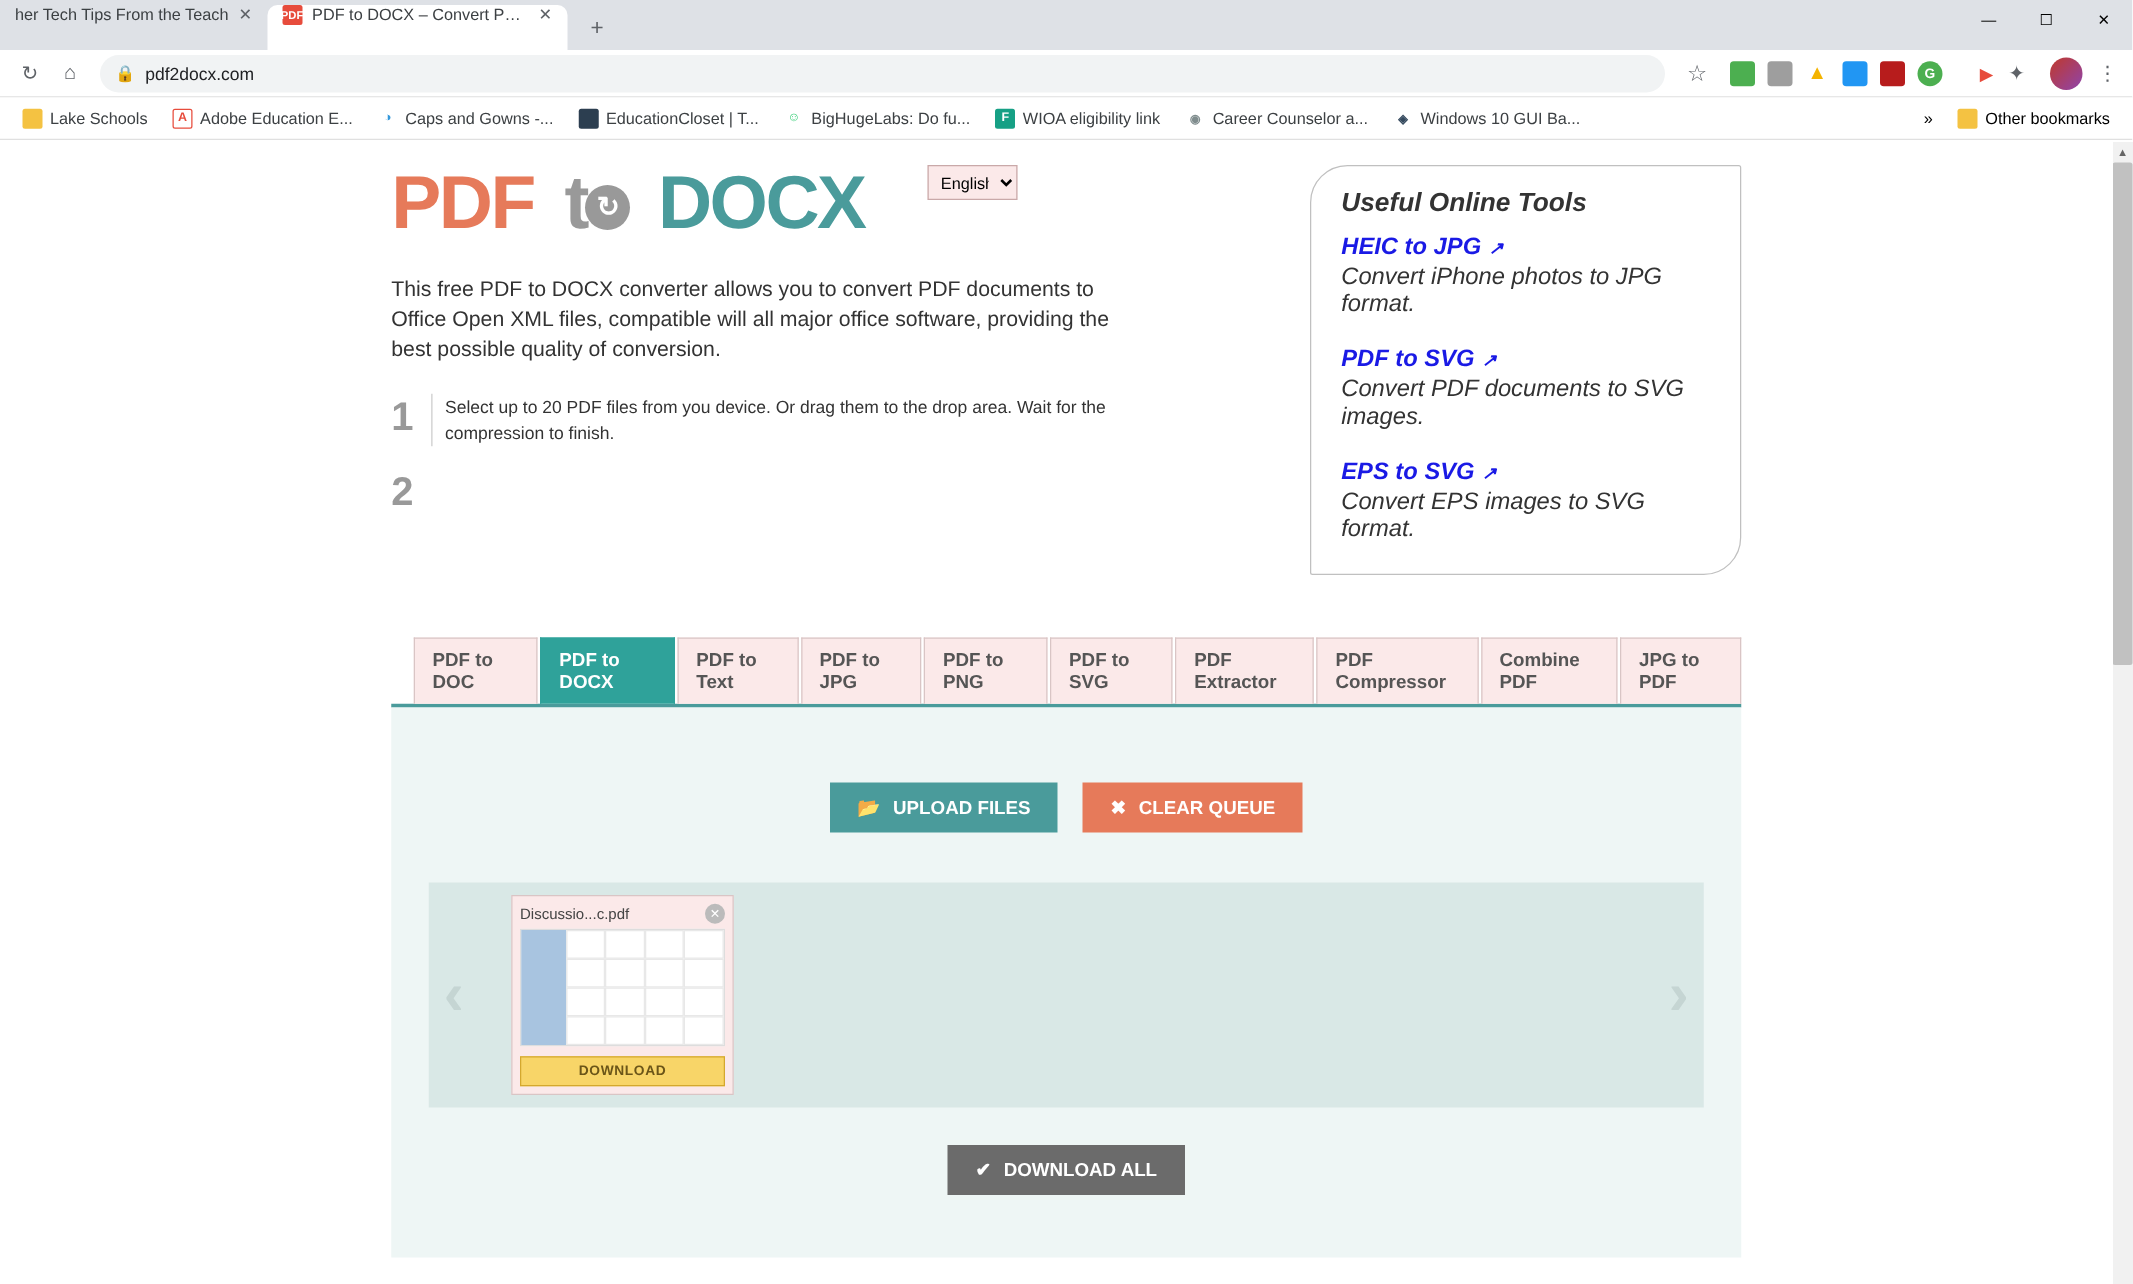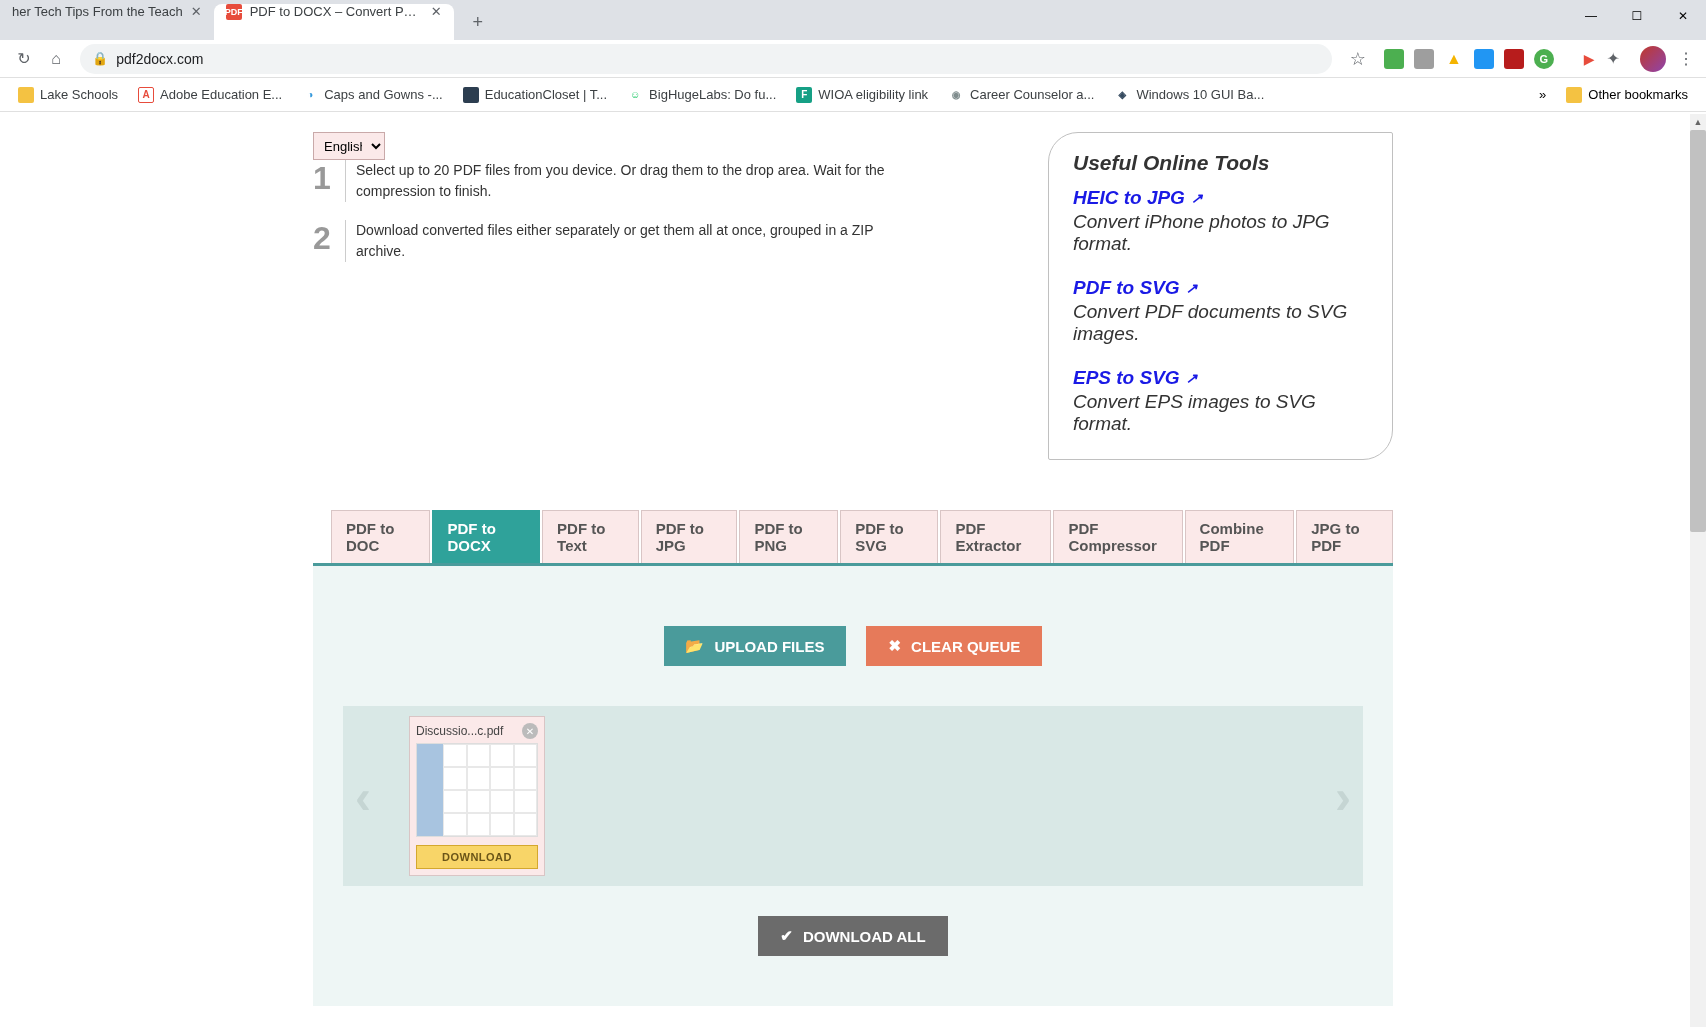--- a/index.html
+++ b/index.html
@@ -70,21 +70,21 @@
 .btn { padding: 11px 22px; font-size: 15px; font-weight: bold; color: #fff; border: none; cursor: pointer; display: inline-flex; align-items: center; gap: 10px; }
 .btn-upload { background: #4a9b9b; }
 .btn-clear { background: #e67a5a; }
 .btn-download-all { background: #6b6b6b; }
 
 .files-strip { background: #d9e8e6; padding: 10px 66px; display: flex; gap: 12px; position: relative; min-height: 170px; }
 .arrow-nav { position: absolute; top: 50%; transform: translateY(-50%); font-size: 48px; color: #c5d5d3; cursor: pointer; font-weight: bold; }
 .arrow-left { left: 12px; }
 .arrow-right { right: 12px; }
 
-.file-card { width: 136px; background: #fbe9e9; border: 1px solid #d9c5c5; padding: 6px; position: relative; }
+.file-card { width: 178px; background: #fbe9e9; border: 1px solid #d9c5c5; padding: 6px; position: relative; }
 .file-header { display: flex; align-items: center; justify-content: space-between; font-size: 12px; color: #444; margin-bottom: 4px; }
 .file-name { white-space: nowrap; overflow: hidden; text-overflow: ellipsis; flex: 1; }
 .file-remove { width: 16px; height: 16px; background: #bbb; border-radius: 50%; color: #fff; font-size: 10px; display: flex; align-items: center; justify-content: center; cursor: pointer; flex-shrink: 0; margin-left: 4px; }
 .file-thumb { width: 100%; height: 94px; background: #fff; border: 1px solid #ddd; display: flex; }
 .thumb-side { width: 22%; background: #a8c4e0; }
 .thumb-grid { flex: 1; display: grid; grid-template-columns: repeat(4, 1fr); grid-template-rows: repeat(4, 1fr); }
 .thumb-cell { border: 0.5px solid #e8e8e8; }
 .file-download { width: 100%; background: #f8d568; color: #6b5518; font-size: 11px; font-weight: bold; border: 1px solid #d4a82e; padding: 5px 0; margin-top: 8px; cursor: pointer; letter-spacing: 0.5px; }
 
 .download-all-row { display: flex; justify-content: center; margin-top: 30px; }
@@ -175,34 +175,39 @@
       <span>Other bookmarks</span>
     </div>
 </div>
 
 <div class="page-wrap">
 <div class="page">
 
   <div class="header-area">
     <div class="left-col">
       <div style="display:flex;align-items:flex-start;gap:50px;">
+        <div class="logo">
+          <span class="logo-pdf">PDF</span>
+          <span class="logo-to"><span>t</span><span class="logo-arrow"></span></span>
+          <span class="logo-docx">DOCX</span>
+        </div>
         <select class="lang-sel">
           <option>English</option>
         </select>
       </div>
 
+      <p class="description">This free PDF to DOCX converter allows you to convert PDF documents to Office Open XML files, compatible will all major office software, providing the best possible quality of conversion.</p>
 
       <ol class="steps">
         <li class="step">
           <span class="step-num">1</span>
           <span class="step-text">Select up to 20 PDF files from you device. Or drag them to the drop area. Wait for the compression to finish.</span>
         </li>
         <li class="step">
           <span class="step-num">2</span>
-          <span class="step-text">Download converted files either separately or get them all at once, grouped in a ZIP archive.</span>
         </li>
       </ol>
     </div>
 
     <div class="tools-box">
       <div class="tools-title">Useful Online Tools</div>
       <a class="tool-link">
             <span>HEIC to JPG</span>
             <span class="ext-arrow">↗</span>
           </a>

